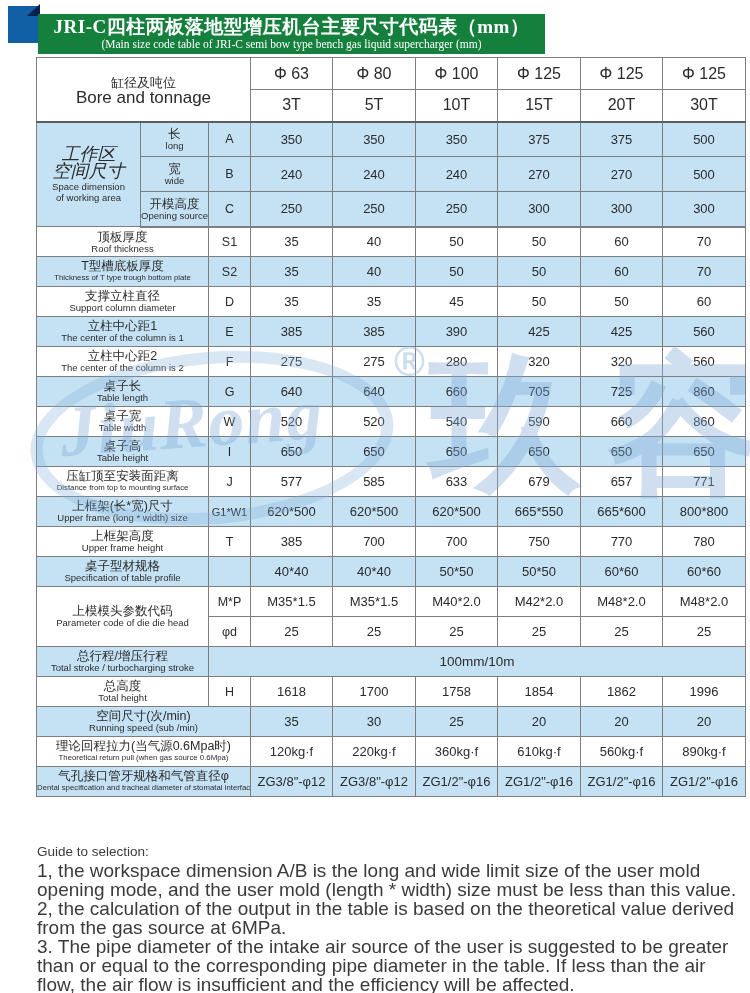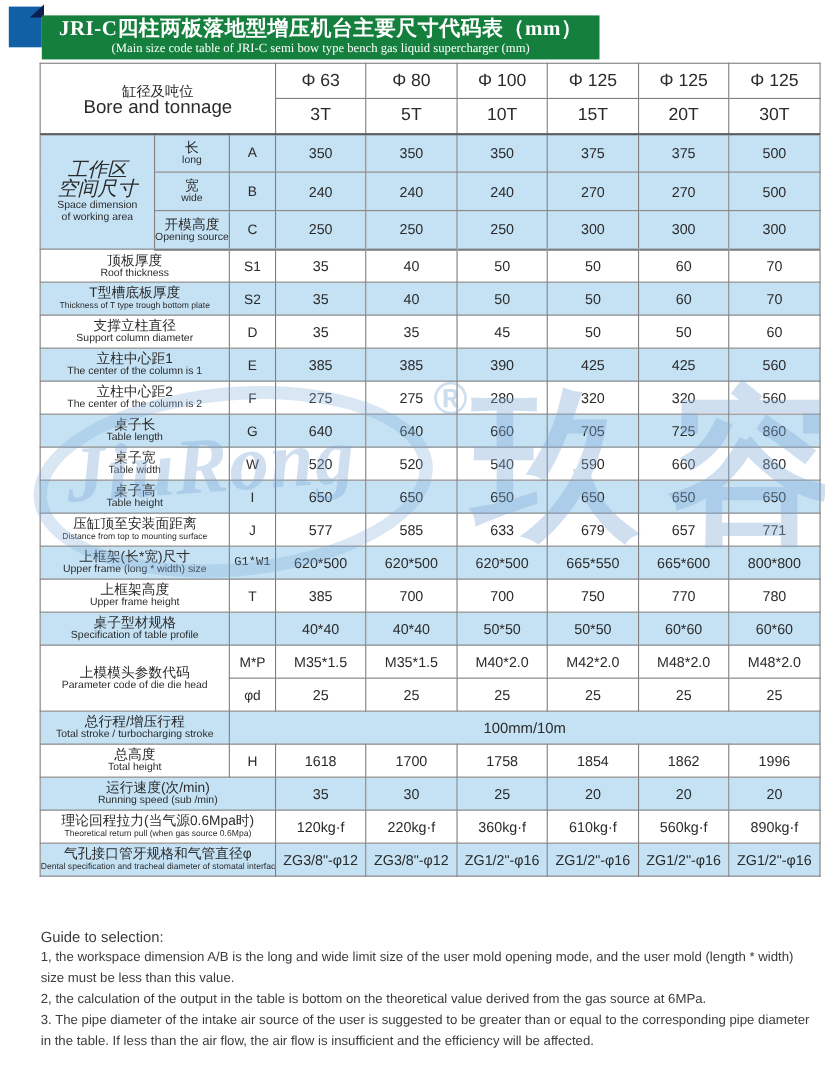--- a/index.html
+++ b/index.html
@@ -23,21 +23,21 @@
   thead{border-bottom:2px solid #5e5e5e;}
   tbody tr{height:30px;}
   tbody tr.r-abc{height:35px;}
   tbody tr.abc-last td{border-bottom-width:2px;}
   tr.shade td{background:#c5e2f4;}
   .corner .cn{font-size:13px;line-height:16px;}
   .corner .en{font-size:17px;line-height:13px;}
   .bore,.ton{font-size:16px;}
   td.val{font-size:13px;}
   td.code{font-size:12.5px;}
-  td.code.small{font-size:11px;font-family:Liberation Mono, monospace;}
+  td.code.small{font-size:11px;}
   td.label .cn{font-size:12.5px;line-height:14px;white-space:nowrap;}
   td.label .en{font-size:9.5px;line-height:10.5px;white-space:nowrap;}
   td.label.en-small .en{font-size:7.8px;}
   td.label.group .gcn{font-size:18px;line-height:15px;margin:2px 4px;font-style:italic;}
   td.label.group .en{font-size:9.5px;line-height:11px;}
   td.stroke-val{text-align:center;padding-left:220px;font-size:13.5px;}
 
   
   .watermark{position:absolute;left:22px;top:330px;width:728px;height:210px;z-index:4;pointer-events:none;}
   .wm-ellipse{position:absolute;left:8px;top:22px;width:340px;height:148px;border:12px solid rgba(128,172,215,0.30);
@@ -47,21 +47,21 @@
   .wm-reg{position:absolute;left:372px;top:8px;font-size:42px;font-weight:bold;color:rgba(128,172,215,0.40);}
   .wm-cn{position:absolute;left:408px;top:0px;font-size:152px;font-weight:bold;letter-spacing:26px;
     color:rgba(128,172,215,0.38);line-height:190px;white-space:nowrap;}
 
   
   .notes{position:absolute;left:37px;top:816px;width:706px;z-index:2;color:#3b3b3b;}
   .notes-cn .nt{font-size:13px;line-height:20px;}
   .notes-cn .ni{font-size:13px;line-height:20px;}
   .notes-en{margin-top:9px;}
   .notes-en .nt{font-size:13.5px;line-height:19px;margin-top:26px;}
-  .notes-en .ni{font-size:12px;line-height:19px;}
+  .notes-en .ni{font-size:19px;line-height:19px;}
 </style>
 </head>
 <body>
 
 <div class="page">
 
   <div class="corner-square"></div>
   <div class="corner-fold"></div>
 
   <div class="banner">
@@ -343,21 +343,21 @@
             <td class="code">H</td>
             <td class="val">1618</td>
             <td class="val">1700</td>
             <td class="val">1758</td>
             <td class="val">1854</td>
             <td class="val">1862</td>
             <td class="val">1996</td>
           </tr>
           <tr class="shade r-wide">
             <td class="label" colspan="3">
-              <div class="cn">运行速度(次/min)</div>
+              <div class="cn">空间尺寸(次/min)</div>
               <div class="en">Running speed (sub /min)</div>
             </td>
             <td class="val">35</td>
             <td class="val">30</td>
             <td class="val">25</td>
             <td class="val">20</td>
             <td class="val">20</td>
             <td class="val">20</td>
           </tr>
           <tr class="r-wide">
@@ -392,18 +392,18 @@
     <div class="wm-ellipse"></div>
     <span class="wm-script">JiuRong</span>
     <span class="wm-reg">®</span>
     <span class="wm-cn">玖容</span>
   </div>
 
   <div class="notes">
     <div class="notes-en">
       <div class="nt">Guide to selection:</div>
       <div class="ni">1, the workspace dimension A/B is the long and wide limit size of the user mold opening mode, and the user mold (length * width) size must be less than this value.</div>
-      <div class="ni">2, the calculation of the output in the table is bottom on the theoretical value derived from the gas source at 6MPa.</div>
+      <div class="ni">2, the calculation of the output in the table is based on the theoretical value derived from the gas source at 6MPa.</div>
       <div class="ni">3. The pipe diameter of the intake air source of the user is suggested to be greater than or equal to the corresponding pipe diameter in the table. If less than the air flow, the air flow is insufficient and the efficiency will be affected.</div>
     </div>
   </div>
 
 </div>
 
 </body></html>

